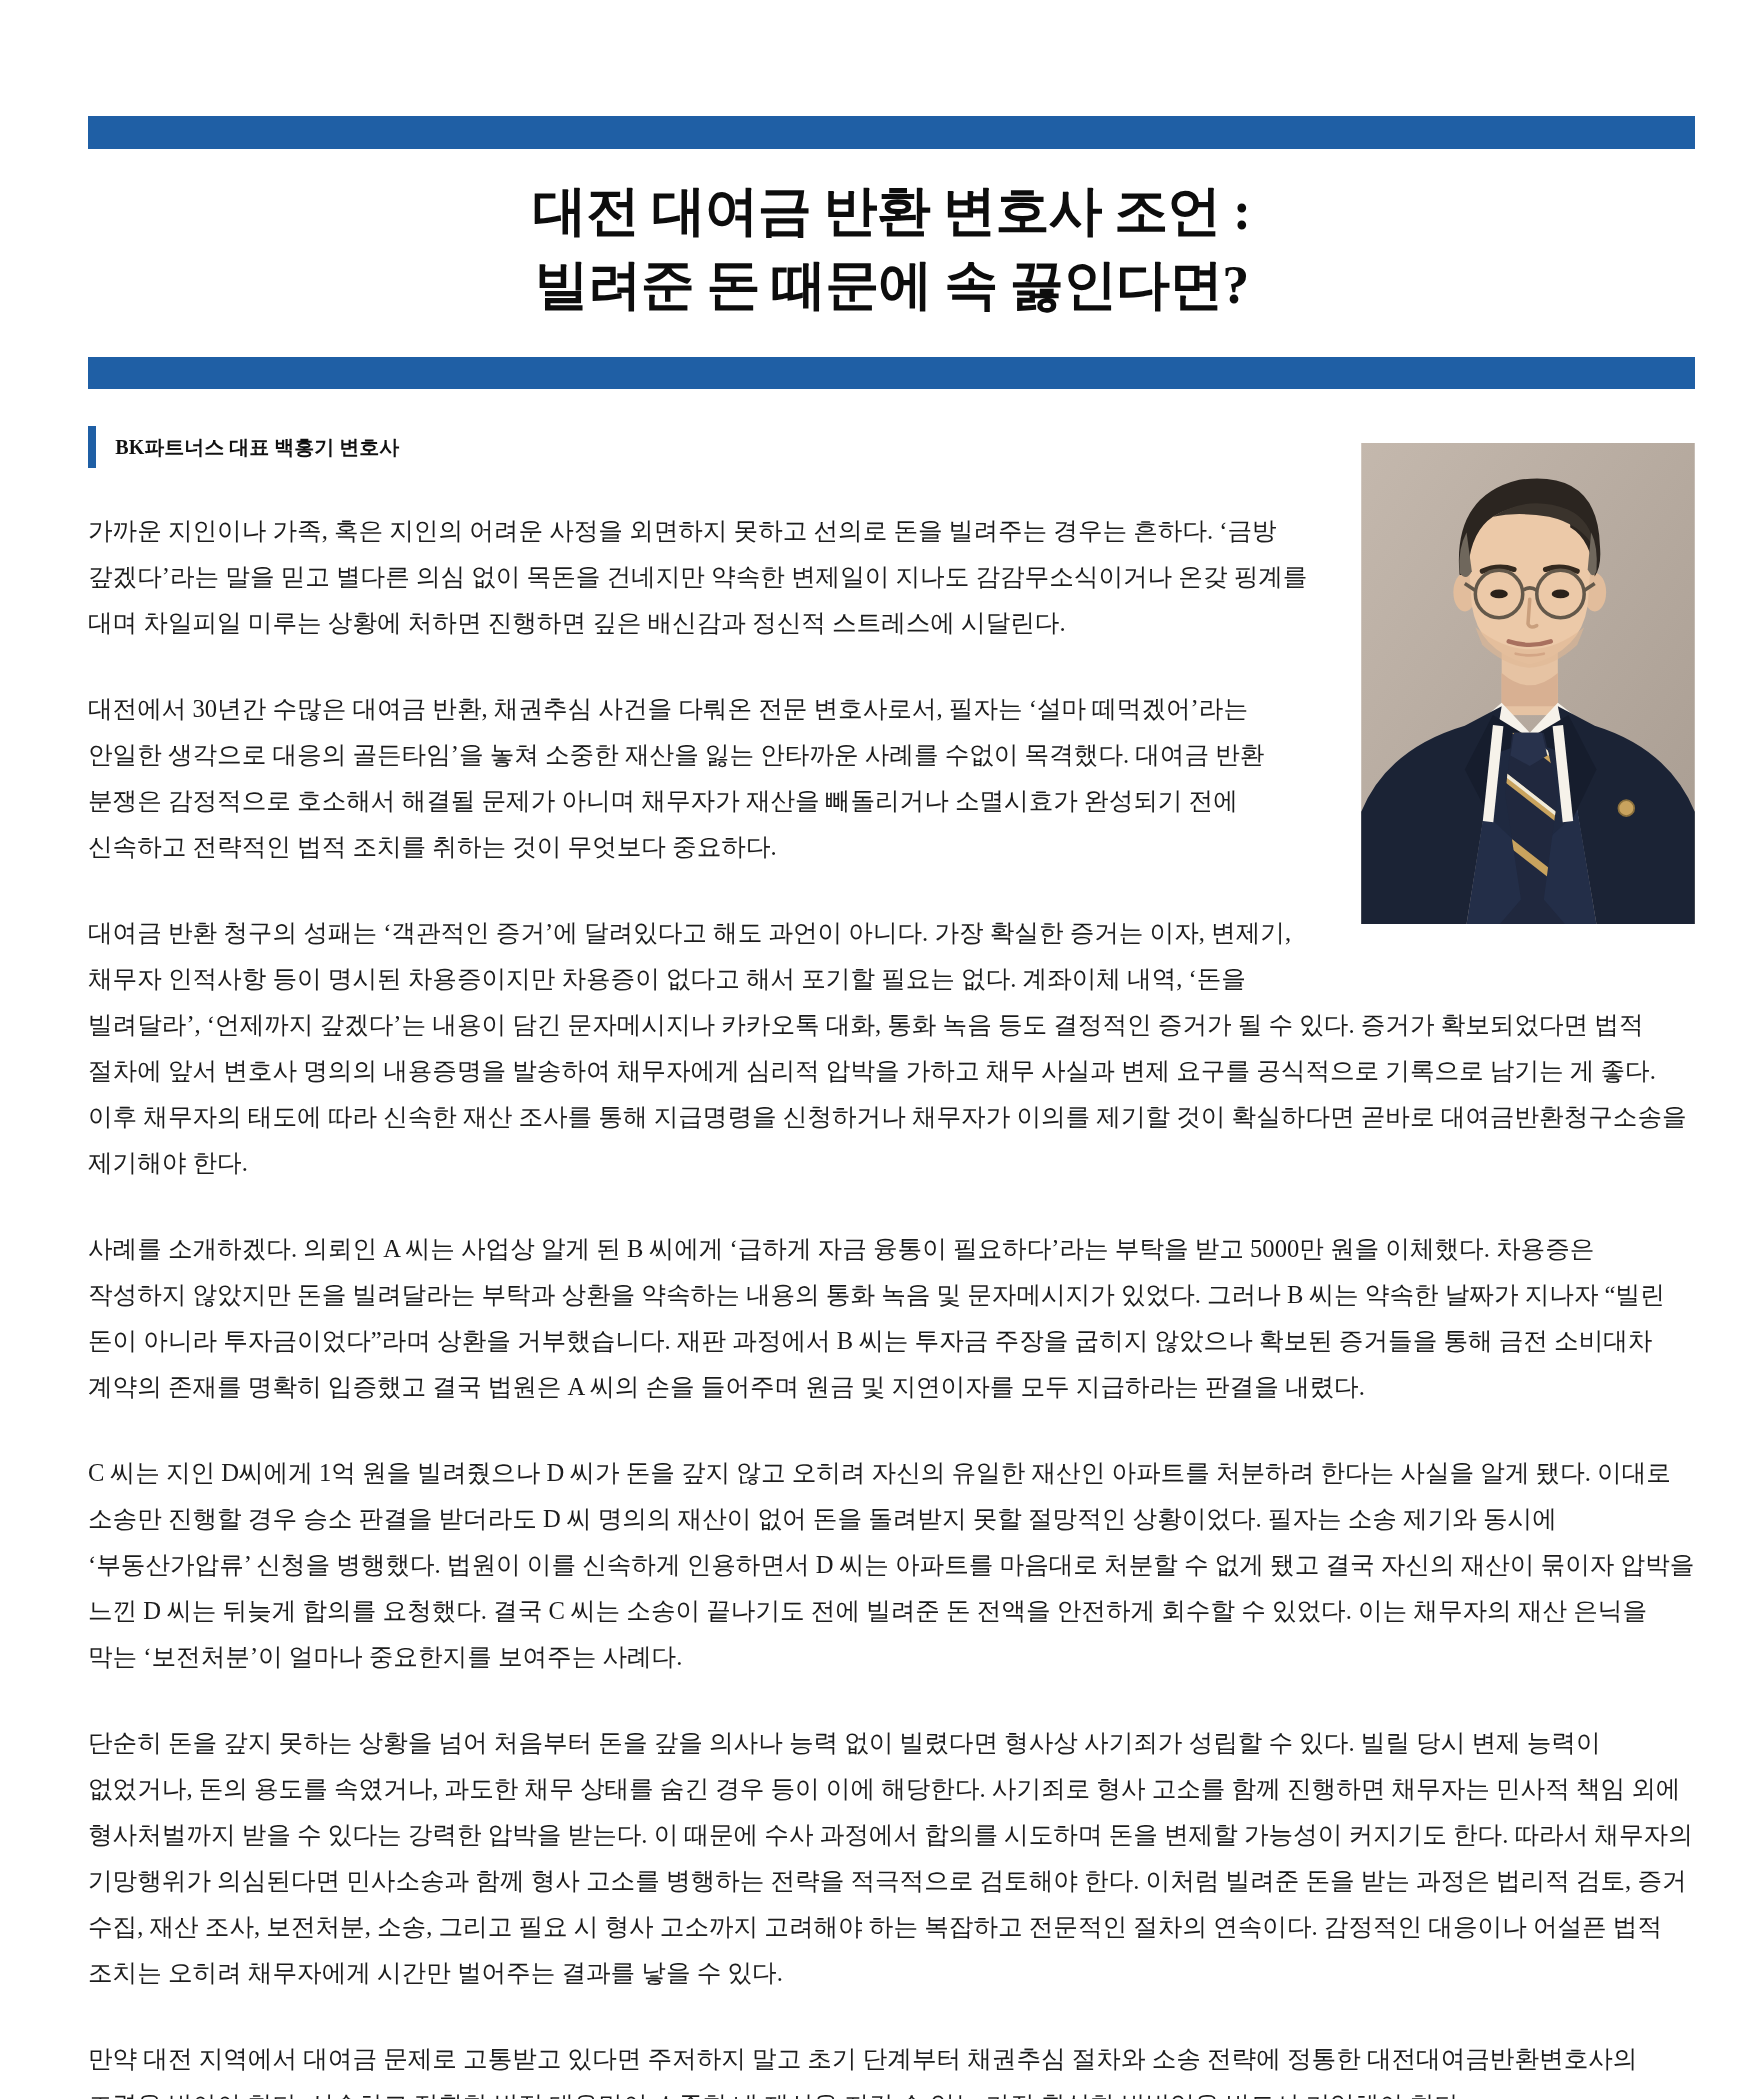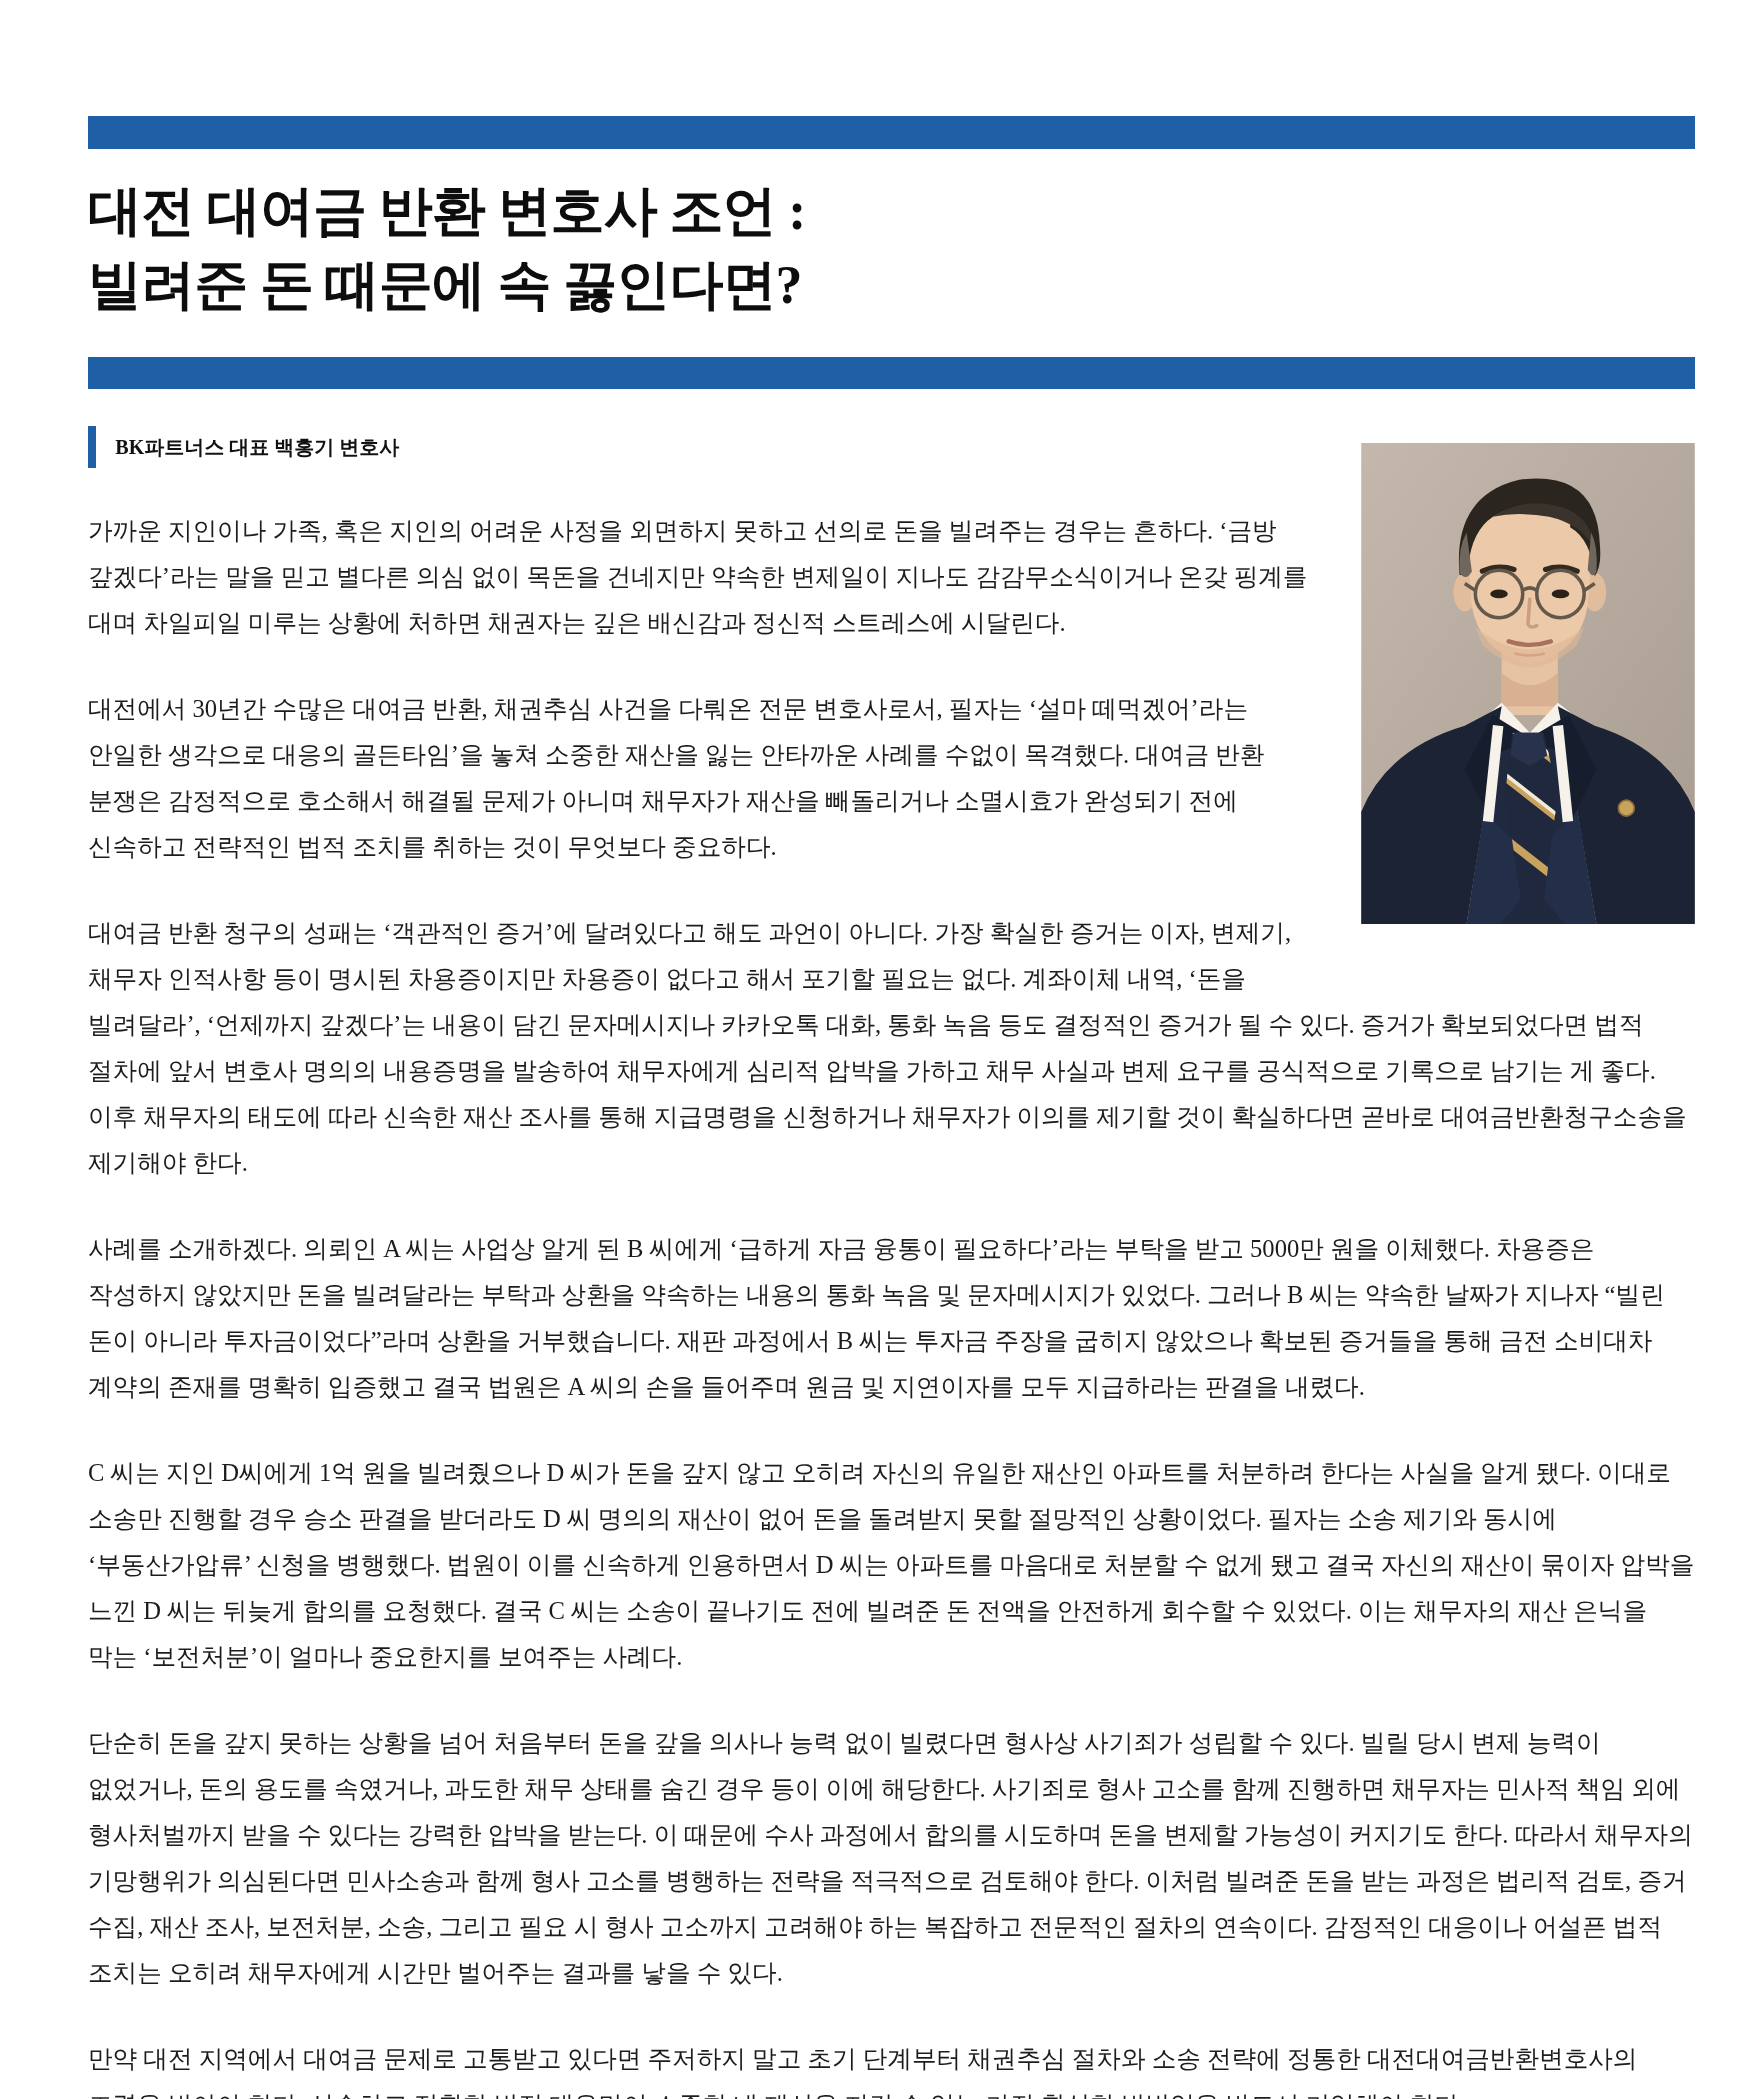--- a/index.html
+++ b/index.html
@@ -16,20 +16,21 @@
 
   .accent-bar {
     height: 33px;
     background: var(--accent, #1f5fa5);
   }
   .bar-top { margin-top: 116px; }
   .bar-mid { margin-top: 35px; height: 32px; }
 
   .title-block {
     margin-top: 24.6px;
+    text-align: center;
   }
   .title-line {
     display: block;
     font-size: 54px;
     line-height: 74px;
     font-weight: 700;
     color: #0d0d0d;
     letter-spacing: -0.9px;
   }
 
@@ -151,21 +152,21 @@
         <path d="M168 226 Q192 234 216 226" stroke="#a8705e" stroke-width="5" fill="none" stroke-linecap="round"></path>
         <path d="M176 240 Q192 244 208 240" stroke="#d3a585" stroke-width="3" fill="none" stroke-linecap="round"></path>
       </svg>
     </figure>
 
     <h2 class="byline">
       <span>BK파트너스 대표 백홍기 변호사</span>
     </h2>
 
     <div class="article">
-      <p>가까운 지인이나 가족, 혹은 지인의 어려운 사정을 외면하지 못하고 선의로 돈을 빌려주는 경우는 흔하다. ‘금방 갚겠다’라는 말을 믿고 별다른 의심 없이 목돈을 건네지만 약속한 변제일이 지나도 감감무소식이거나 온갖 핑계를 대며 차일피일 미루는 상황에 처하면 채권자는 깊은 배신감과 정신적 스트레스에 시달린다.</p>
+      <p>가까운 지인이나 가족, 혹은 지인의 어려운 사정을 외면하지 못하고 선의로 돈을 빌려주는 경우는 흔하다. ‘금방 갚겠다’라는 말을 믿고 별다른 의심 없이 목돈을 건네지만 약속한 변제일이 지나도 감감무소식이거나 온갖 핑계를 대며 차일피일 미루는 상황에 처하면 진행하면 깊은 배신감과 정신적 스트레스에 시달린다.</p>
       <p>대전에서 30년간 수많은 대여금 반환, 채권추심 사건을 다뤄온 전문 변호사로서, 필자는 ‘설마 떼먹겠어’라는 안일한 생각으로 대응의 골든타임’을 놓쳐 소중한 재산을 잃는 안타까운 사례를 수없이 목격했다. 대여금 반환 분쟁은 감정적으로 호소해서 해결될 문제가 아니며 채무자가 재산을 빼돌리거나 소멸시효가 완성되기 전에 신속하고 전략적인 법적 조치를 취하는 것이 무엇보다 중요하다.</p>
       <p>대여금 반환 청구의 성패는 ‘객관적인 증거’에 달려있다고 해도 과언이 아니다. 가장 확실한 증거는 이자, 변제기, 채무자 인적사항 등이 명시된 차용증이지만 차용증이 없다고 해서 포기할 필요는 없다. 계좌이체 내역, ‘돈을 빌려달라’, ‘언제까지 갚겠다’는 내용이 담긴 문자메시지나 카카오톡 대화, 통화 녹음 등도 결정적인 증거가 될 수 있다. 증거가 확보되었다면 법적 절차에 앞서 변호사 명의의 내용증명을 발송하여 채무자에게 심리적 압박을 가하고 채무 사실과 변제 요구를 공식적으로 기록으로 남기는 게 좋다. 이후 채무자의 태도에 따라 신속한 재산 조사를 통해 지급명령을 신청하거나 채무자가 이의를 제기할 것이 확실하다면 곧바로 대여금반환청구소송을 제기해야 한다.</p>
       <p>사례를 소개하겠다. 의뢰인 A 씨는 사업상 알게 된 B 씨에게 ‘급하게 자금 융통이 필요하다’라는 부탁을 받고 5000만 원을 이체했다. 차용증은 작성하지 않았지만 돈을 빌려달라는 부탁과 상환을 약속하는 내용의 통화 녹음 및 문자메시지가 있었다. 그러나 B 씨는 약속한 날짜가 지나자 “빌린 돈이 아니라 투자금이었다”라며 상환을 거부했습니다. 재판 과정에서 B 씨는 투자금 주장을 굽히지 않았으나 확보된 증거들을 통해 금전 소비대차 계약의 존재를 명확히 입증했고 결국 법원은 A 씨의 손을 들어주며 원금 및 지연이자를 모두 지급하라는 판결을 내렸다.</p>
       <p>C 씨는 지인 D씨에게 1억 원을 빌려줬으나 D 씨가 돈을 갚지 않고 오히려 자신의 유일한 재산인 아파트를 처분하려 한다는 사실을 알게 됐다. 이대로 소송만 진행할 경우 승소 판결을 받더라도 D 씨 명의의 재산이 없어 돈을 돌려받지 못할 절망적인 상황이었다. 필자는 소송 제기와 동시에 ‘부동산가압류’ 신청을 병행했다. 법원이 이를 신속하게 인용하면서 D 씨는 아파트를 마음대로 처분할 수 없게 됐고 결국 자신의 재산이 묶이자 압박을 느낀 D 씨는 뒤늦게 합의를 요청했다. 결국 C 씨는 소송이 끝나기도 전에 빌려준 돈 전액을 안전하게 회수할 수 있었다. 이는 채무자의 재산 은닉을 막는 ‘보전처분’이 얼마나 중요한지를 보여주는 사례다.</p>
       <p>단순히 돈을 갚지 못하는 상황을 넘어 처음부터 돈을 갚을 의사나 능력 없이 빌렸다면 형사상 사기죄가 성립할 수 있다. 빌릴 당시 변제 능력이 없었거나, 돈의 용도를 속였거나, 과도한 채무 상태를 숨긴 경우 등이 이에 해당한다. 사기죄로 형사 고소를 함께 진행하면 채무자는 민사적 책임 외에 형사처벌까지 받을 수 있다는 강력한 압박을 받는다. 이 때문에 수사 과정에서 합의를 시도하며 돈을 변제할 가능성이 커지기도 한다. 따라서 채무자의 기망행위가 의심된다면 민사소송과 함께 형사 고소를 병행하는 전략을 적극적으로 검토해야 한다. 이처럼 빌려준 돈을 받는 과정은 법리적 검토, 증거 수집, 재산 조사, 보전처분, 소송, 그리고 필요 시 형사 고소까지 고려해야 하는 복잡하고 전문적인 절차의 연속이다. 감정적인 대응이나 어설픈 법적 조치는 오히려 채무자에게 시간만 벌어주는 결과를 낳을 수 있다.</p>
       <p>만약 대전 지역에서 대여금 문제로 고통받고 있다면 주저하지 말고 초기 단계부터 채권추심 절차와 소송 전략에 정통한 대전대여금반환변호사의 조력을 받아야 한다. 신속하고 정확한 법적 대응만이 소중한 내 재산을 지킬 수 있는 가장 확실한 방법임을 반드시 기억해야 한다.</p>
     </div>
 
   </div>
 </div>

